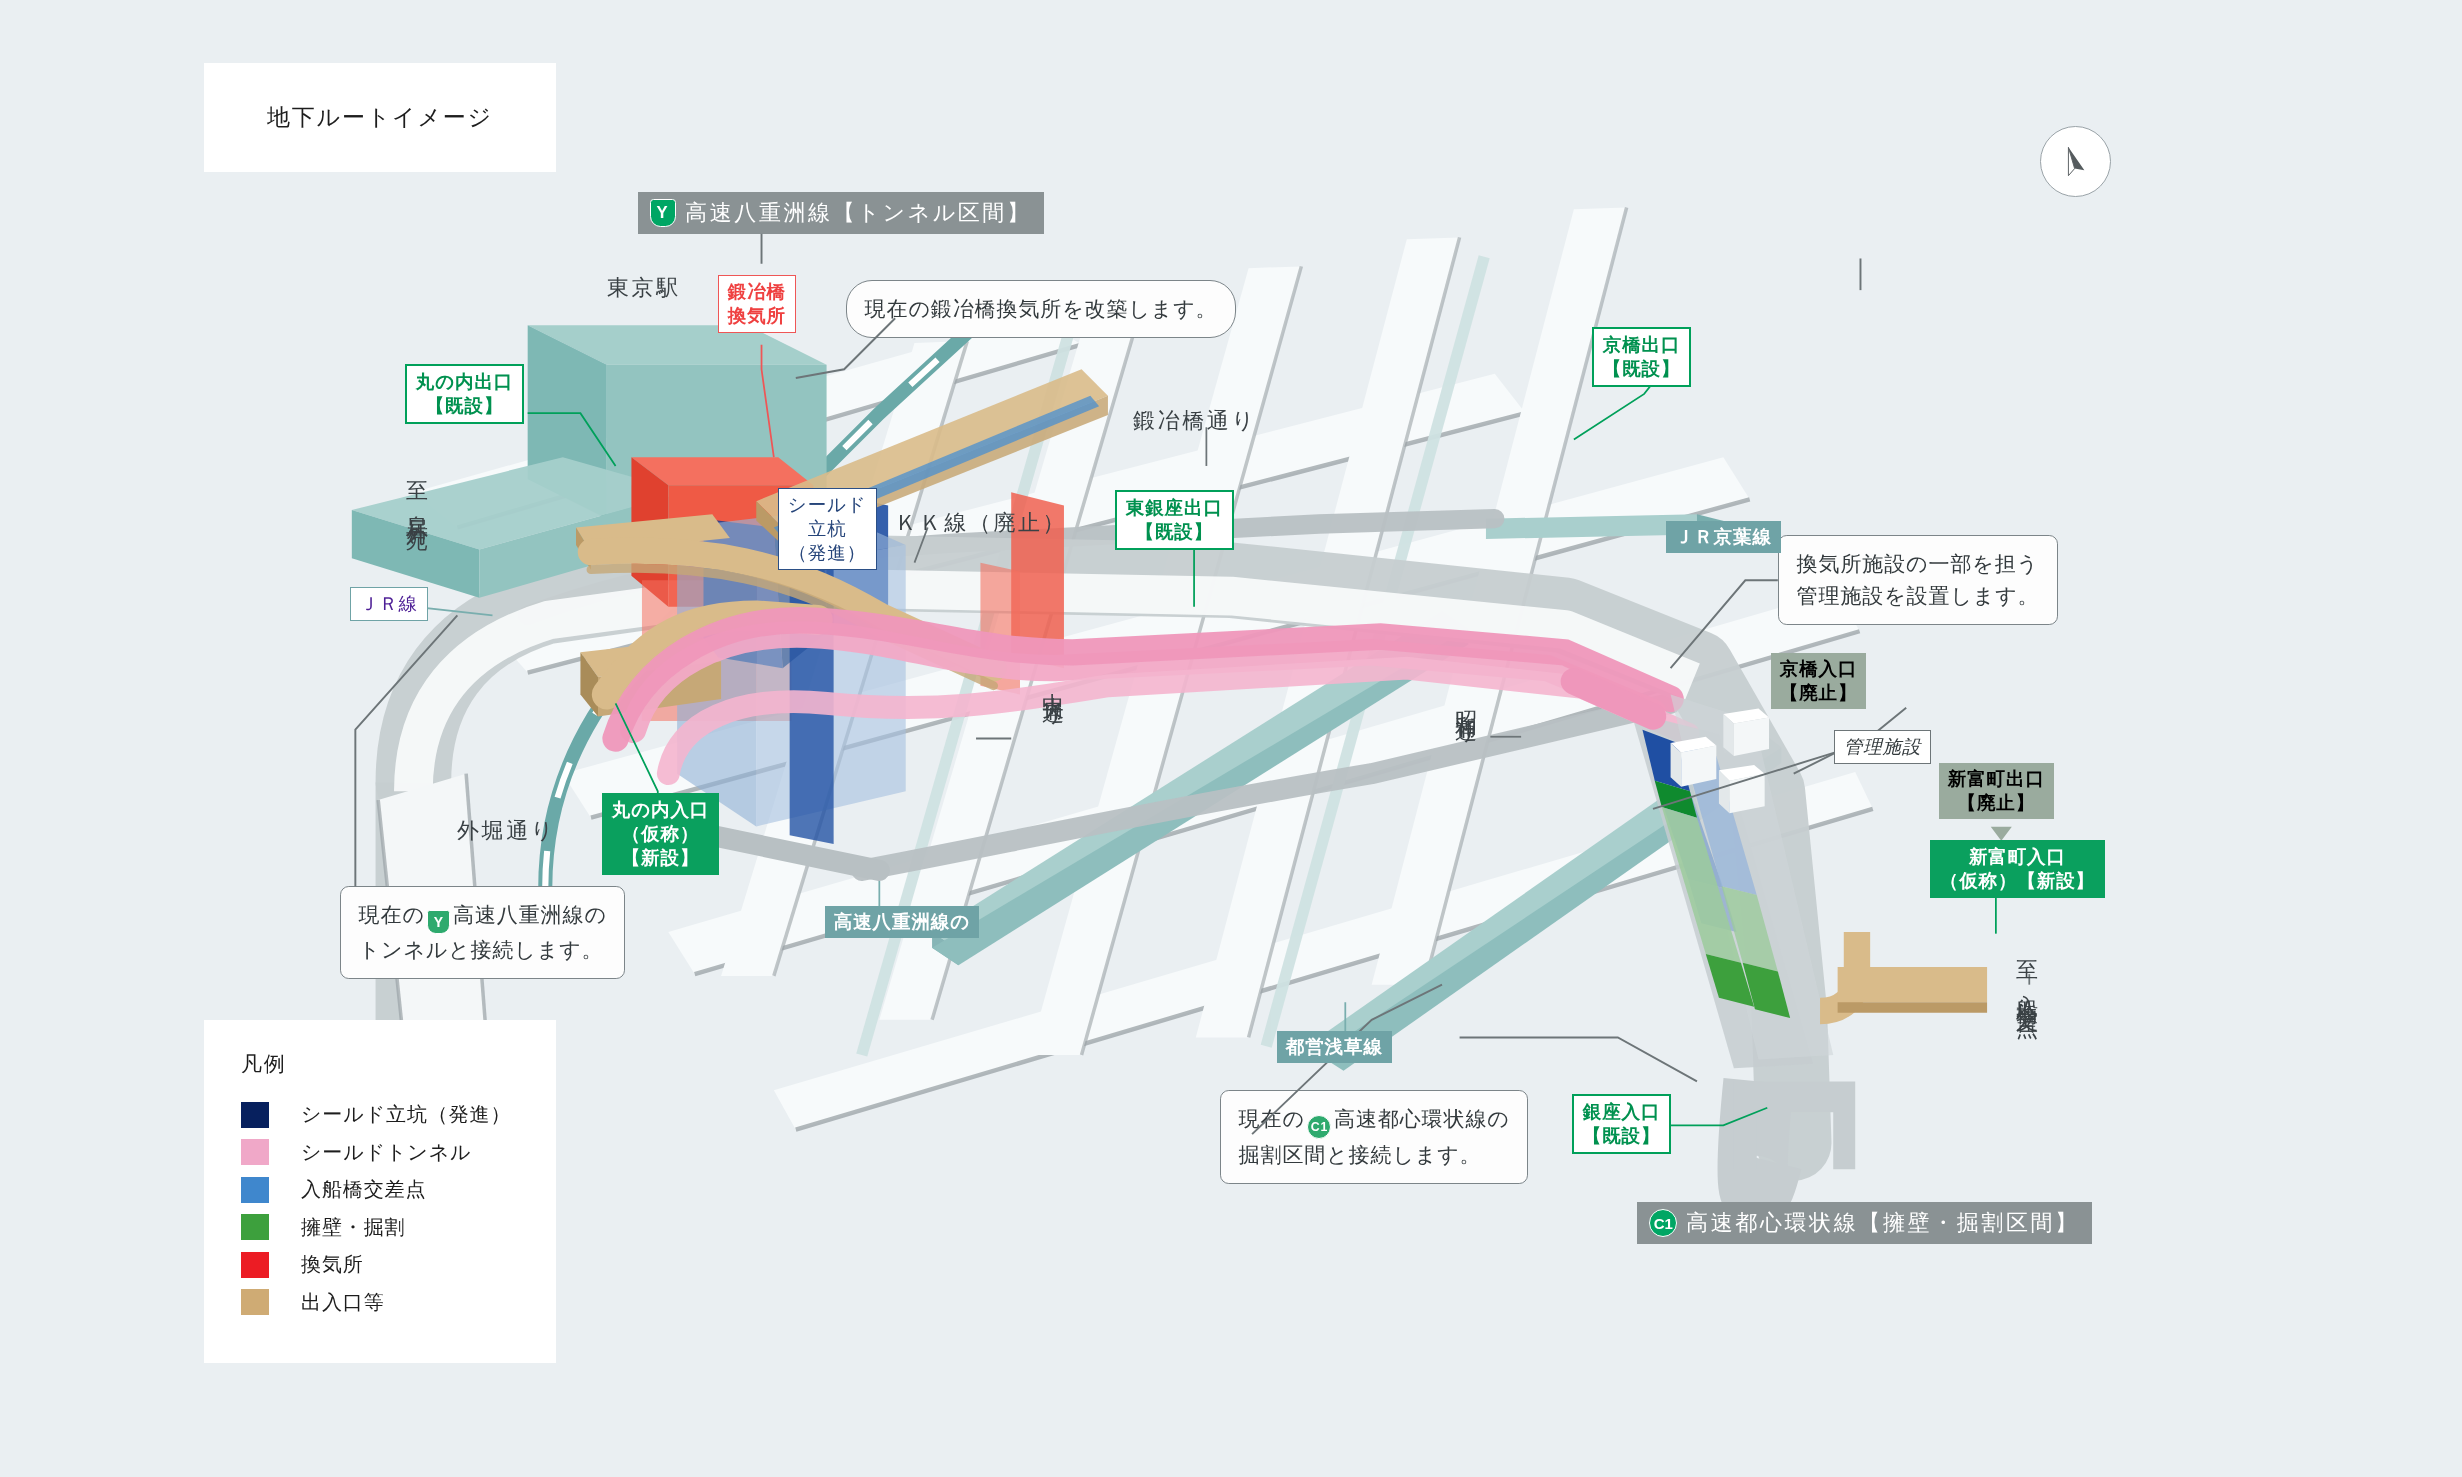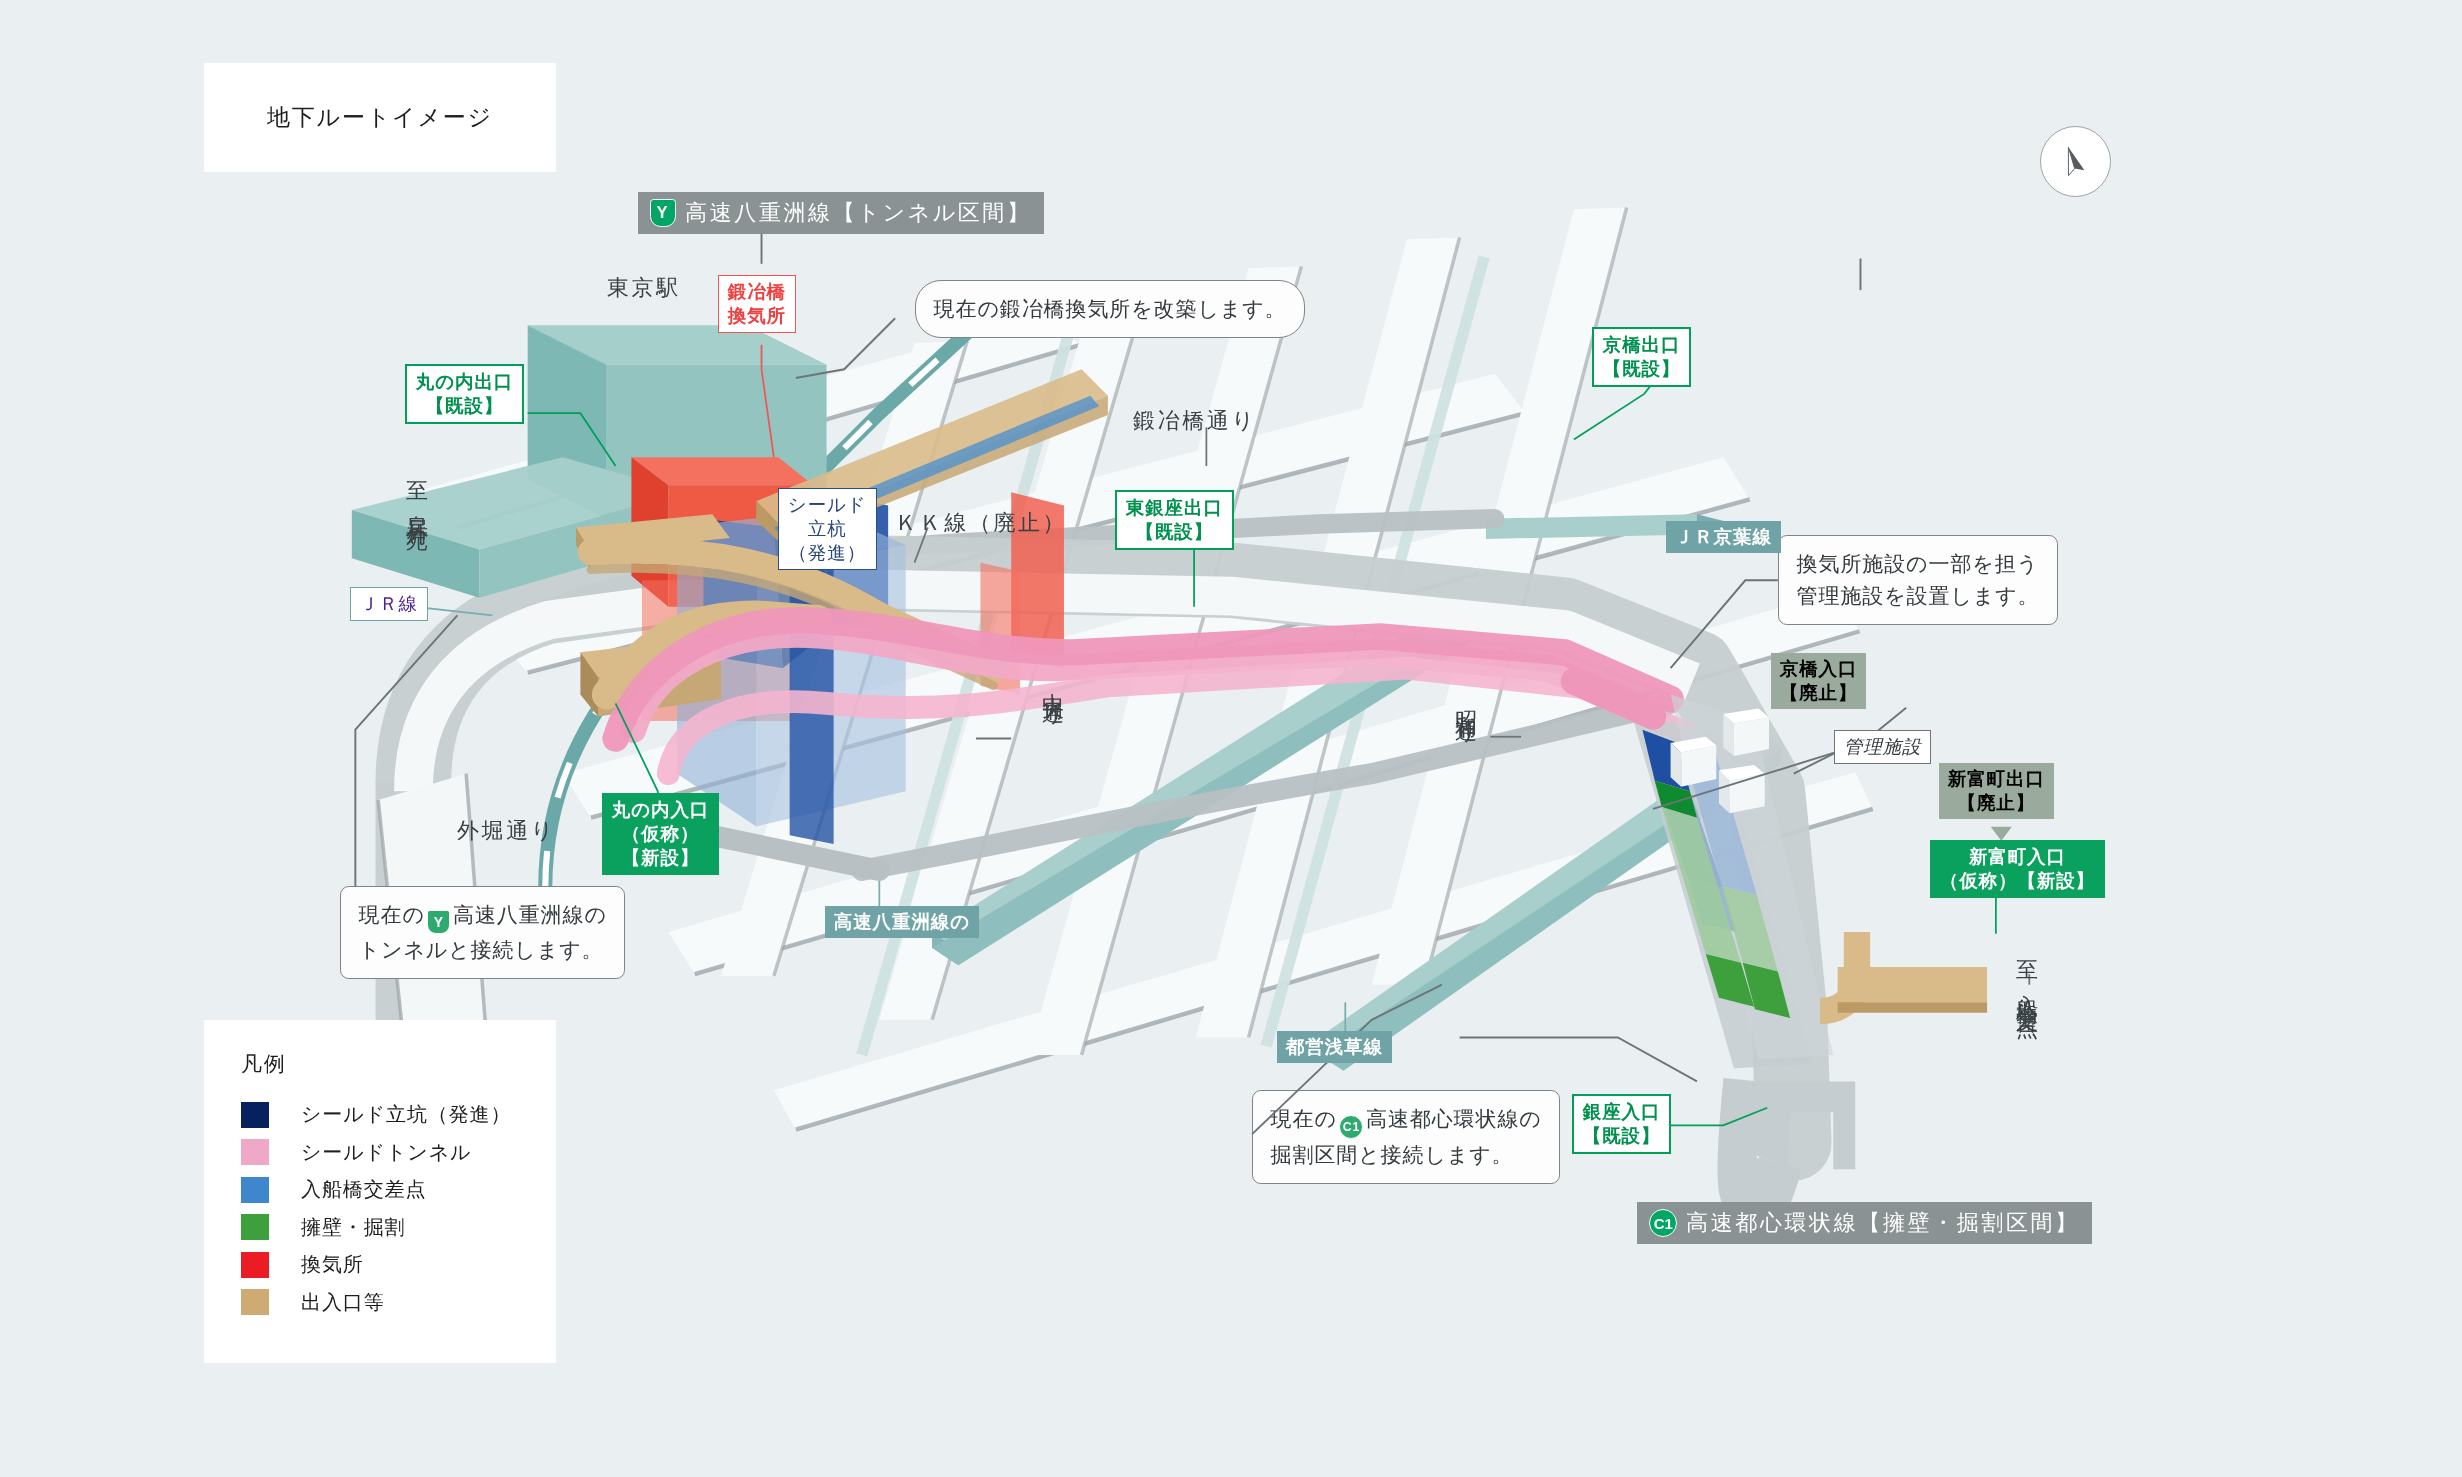--- a/index.html
+++ b/index.html
@@ -305,37 +305,37 @@
     <span>高速八重洲線【トンネル区間】</span>
   </div>
 
   <div class="abs route-banner" style="left:1637px;top:1202px;">
     <span class="badge">
       <span class="circ">C1</span>
     </span>
     <span>高速都心環状線【擁壁・掘割区間】</span>
   </div>
 
-  <div class="abs callout" style="left:915px;top:280px;border-radius:26px;">
+  <div class="abs callout" style="left:846px;top:280px;border-radius:26px;">
     <div>現在の鍛冶橋換気所を改築します。</div>
   </div>
 
   <div class="abs callout" style="left:340px;top:886px;">
     <div>
       <span>現在の</span><span class="shield-sm">Y</span><span>高速八重洲線の</span>
     </div>
     <div>トンネルと接続します。</div>
   </div>
 
   <div class="abs callout" style="left:1778px;top:535px;">
     <div>換気所施設の一部を担う</div>
     <div>管理施設を設置します。</div>
   </div>
 
-  <div class="abs callout" style="left:1252px;top:1090px;">
+  <div class="abs callout" style="left:1220px;top:1090px;">
     <div>
       <span>現在の</span><span class="circ-sm">C1</span><span>高速都心環状線の</span>
     </div>
     <div>掘割区間と接続します。</div>
   </div>
 
   <svg class="scene" style="pointer-events:none" viewBox="0 0 2800 1680" xmlns="http://www.w3.org/2000/svg">
     <g fill="none" stroke="#6d7578" stroke-width="2.2">
       <path d="M866,266 L866,300"></path>
       <path d="M1018,362 L960,420 L905,430"></path>

